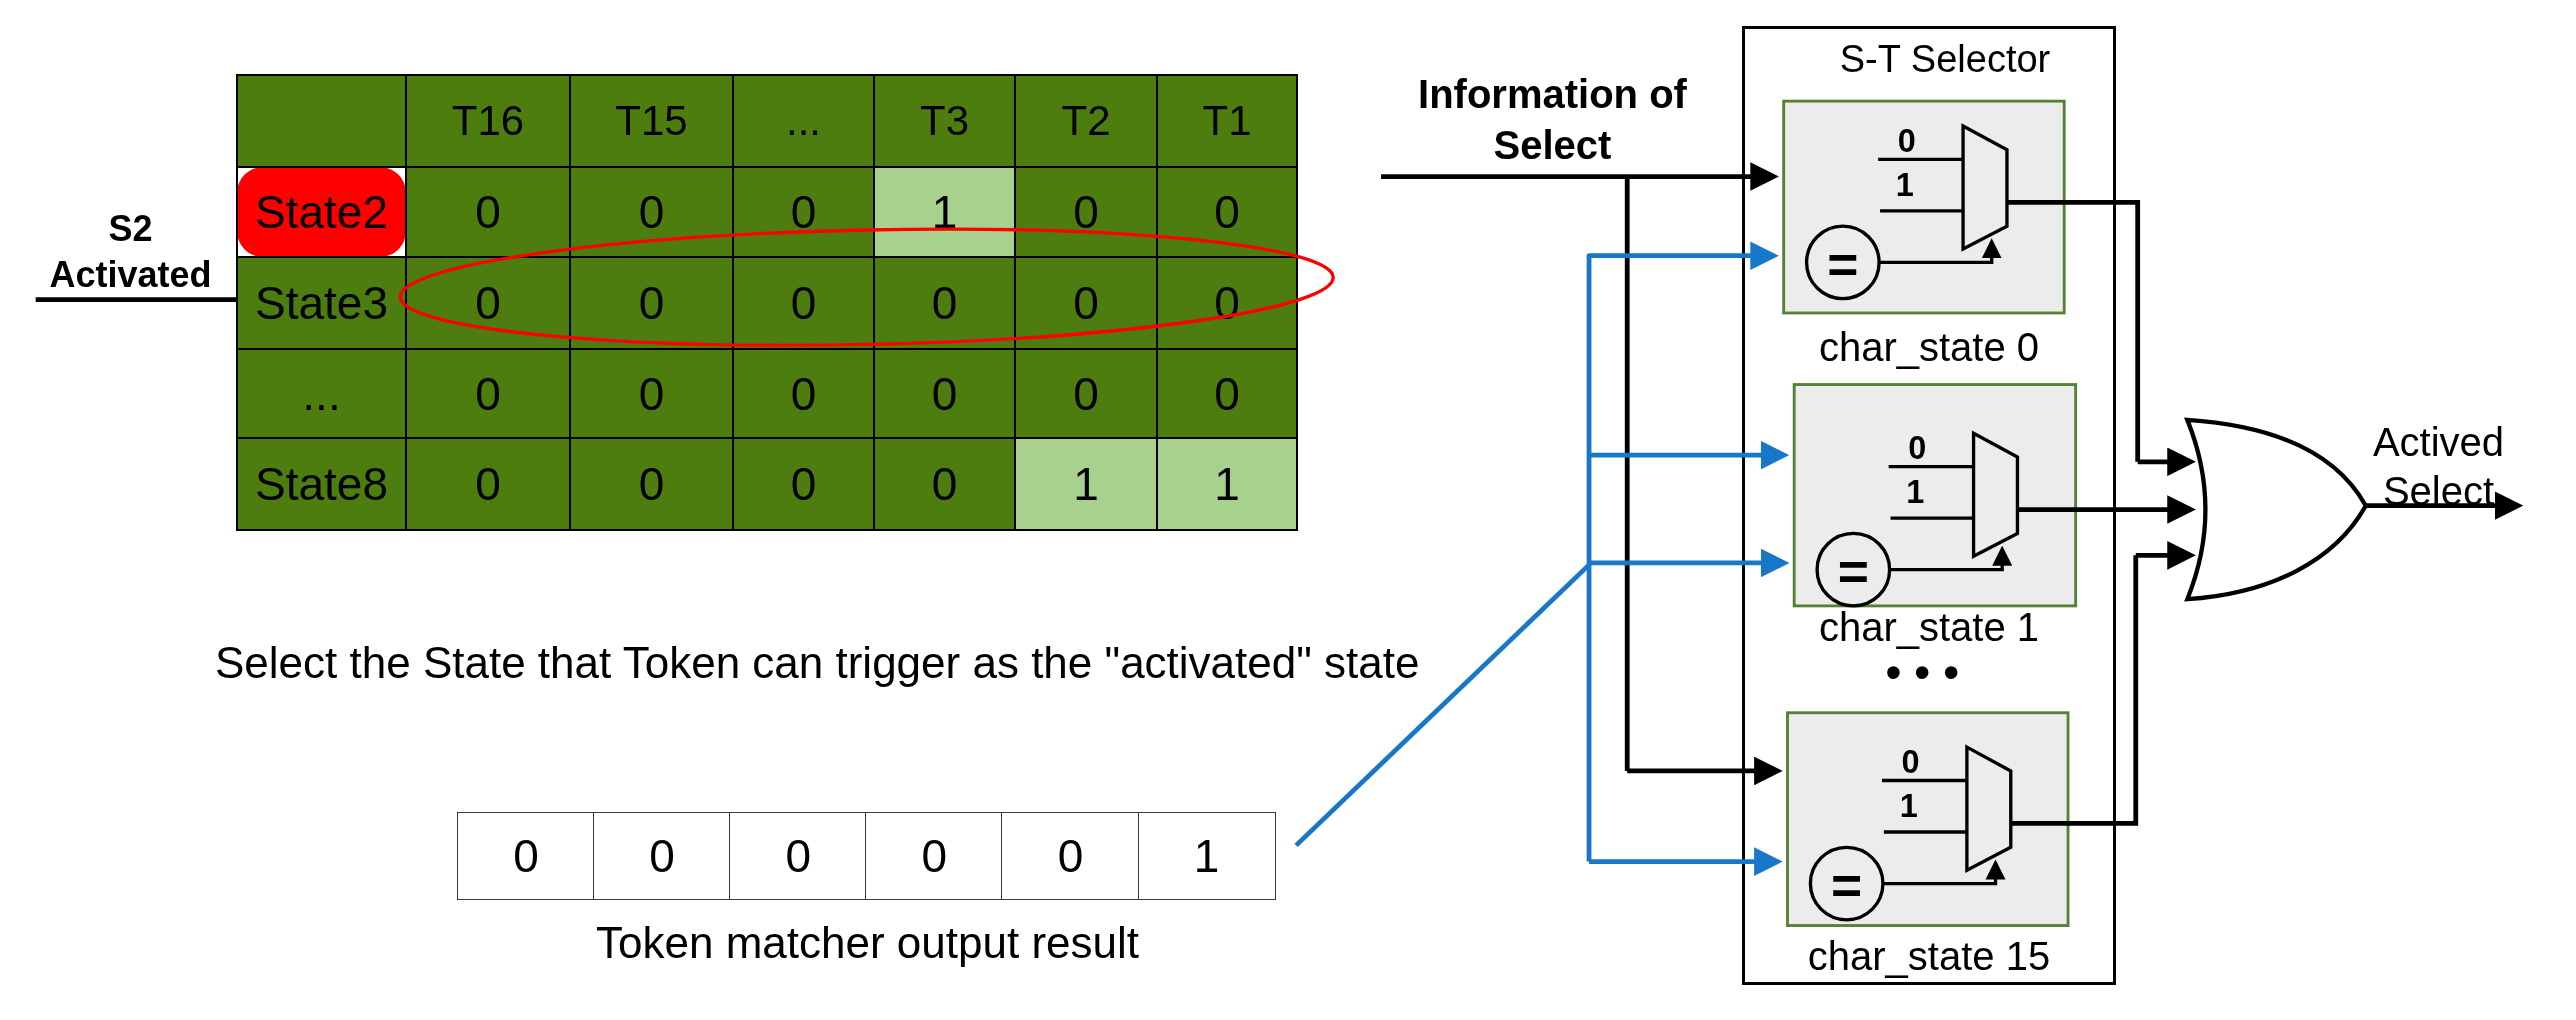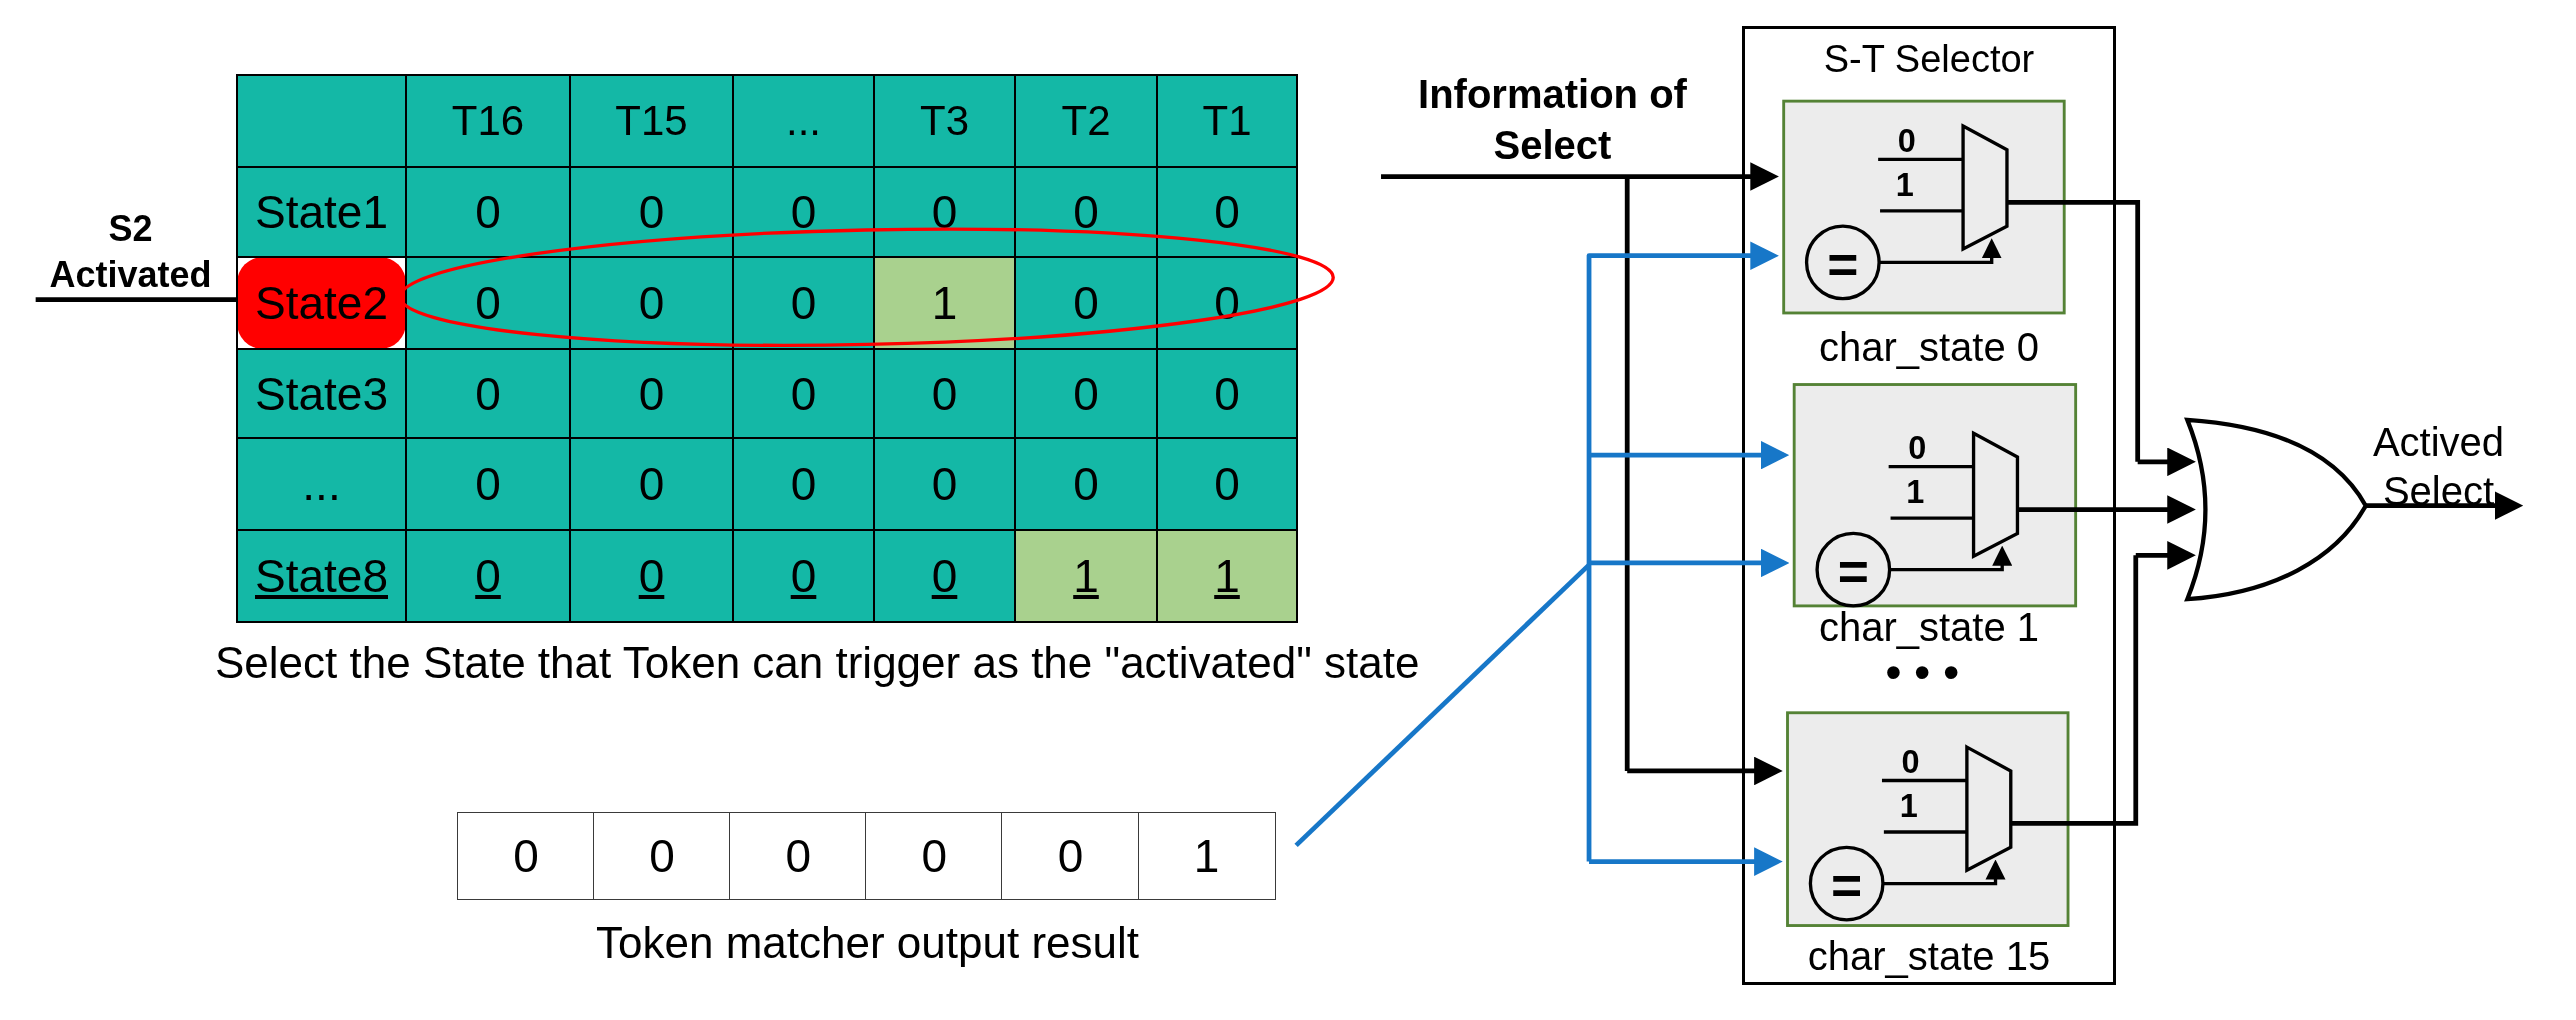--- a/index.html
+++ b/index.html
@@ -8,21 +8,21 @@
     font-family:"Liberation Sans",sans-serif;color:#000;
   }
   .abs{position:absolute;}
   .ctr{text-align:center;}
 
   
   #state-table{left:236px;top:74px;}
   #state-table table{border-collapse:collapse;table-layout:fixed;}
   #state-table th,#state-table td{
     border:2.9px solid #000;text-align:center;vertical-align:middle;
-    font-size:46px;font-weight:400;padding:0;background:#14b8a6;
+    font-size:46px;font-weight:400;padding:0;background:#4d7c0f;
   }
   #state-table th{height:90px;font-size:42px;}
   #state-table tbody tr:nth-child(1) td{height:88px;}
   #state-table tbody tr:nth-child(2) td{height:90px;}
   #state-table tbody tr:nth-child(3) td{height:87px;}
   #state-table tbody tr:nth-child(4) td{height:90px;}
   #state-table tbody tr:nth-child(5) td{height:90px;text-decoration:underline;}
   #state-table td.red{background:var(--highlight-red);border-radius:26px;}
   #state-table td.green{background:var(--highlight-green);}
 
@@ -37,21 +37,21 @@
     display:flex;align-items:center;justify-content:center;font-size:46px;box-sizing:border-box;
   }
   .token-cell:first-child{margin-left:0;}
   #token-label{left:457px;top:918px;width:821px;font-size:44px;}
 
   
   #convert-label{left:1369px;top:69px;width:367px;font-weight:bold;font-size:40px;line-height:51px;}
 
   
   #selector-box{left:1742px;top:26px;width:374px;height:959px;border:3.8px solid #000;box-sizing:border-box;}
-  #selector-title{left:1742px;top:38px;width:374px;font-size:38px;}
+  #selector-title{left:1742px;top:38px;width:374px;font-size:38px;padding-left:16px;}
   .unit-label{left:1742px;width:374px;font-size:40px;}
   #unit-label-0{top:325px;}
   #unit-label-1{top:605px;}
   #unit-label-15{top:934px;}
   #selector-dots{left:1742px;top:647px;width:374px;font-size:44px;font-weight:bold;letter-spacing:13.4px;}
 
   
   #output-label{left:2343px;top:418px;width:191px;font-size:40px;line-height:49px;}
 
   
@@ -87,29 +87,20 @@
           <th>T16</th>
           <th>T15</th>
           <th>...</th>
           <th>T3</th>
           <th>T2</th>
           <th>T1</th>
         </tr>
       </thead>
       <tbody>
         <tr>
-          <td>State1</td>
-          <td>0</td>
-          <td>0</td>
-          <td>0</td>
-          <td>0</td>
-          <td>0</td>
-          <td>0</td>
-        </tr>
-        <tr>
           <td class="red">State2</td>
           <td>0</td>
           <td>0</td>
           <td>0</td>
           <td class="green">1</td>
           <td>0</td>
           <td>0</td>
         </tr>
         <tr>
           <td>State3</td>

